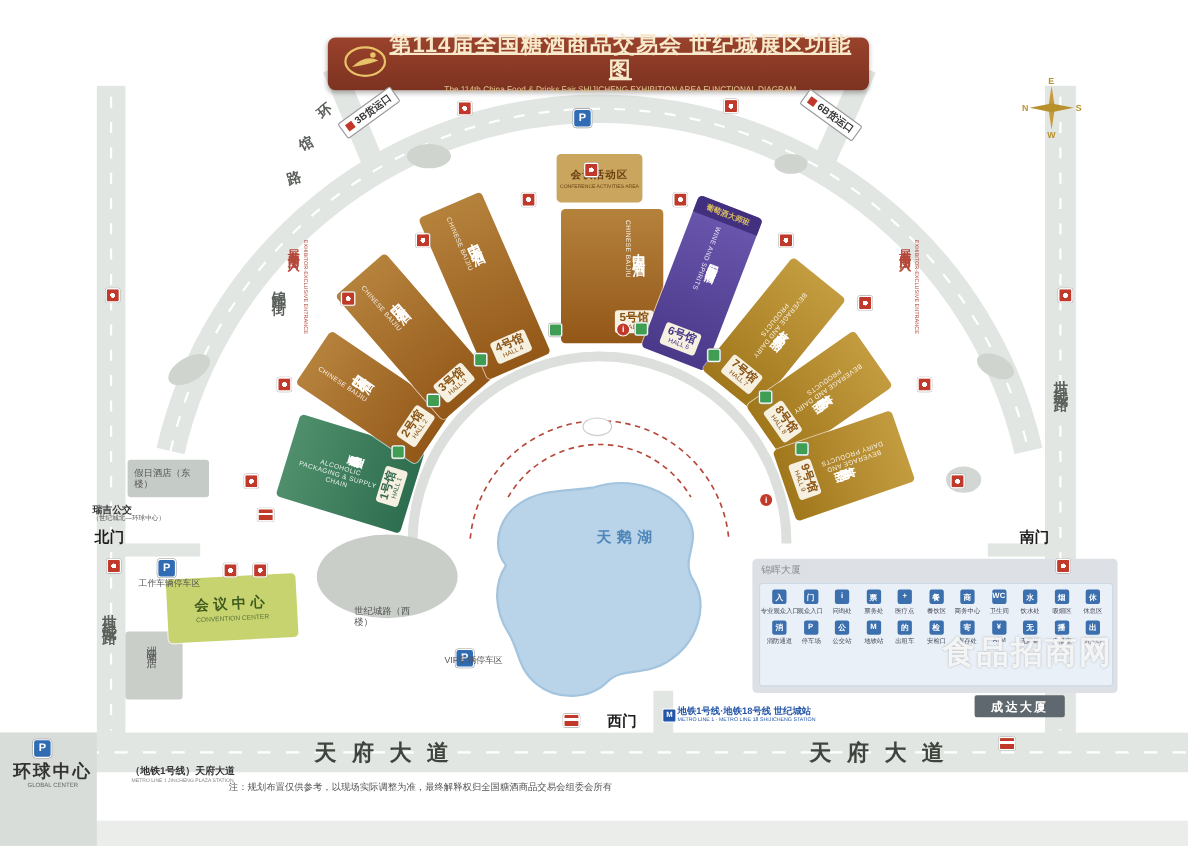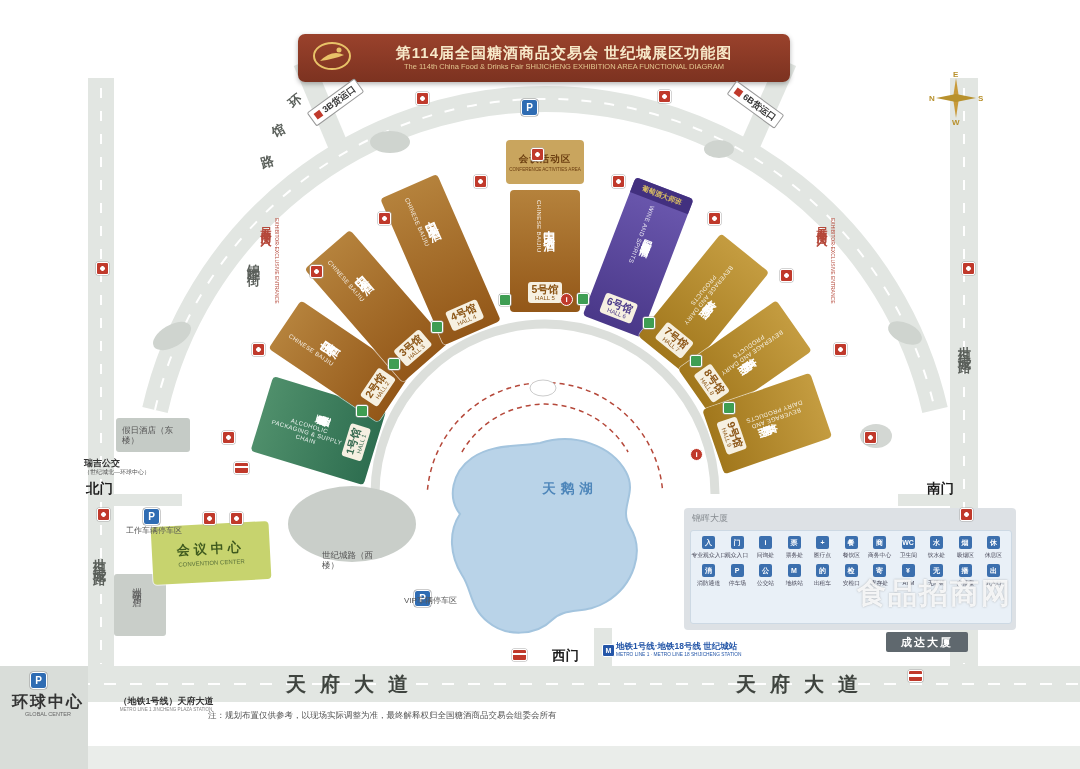--- a/index.html
+++ b/index.html
@@ -6,21 +6,21 @@
   .map{position:relative;width:1080px;height:769px;background:#fff;overflow:hidden;
        font-family:"Liberation Sans","DejaVu Sans",sans-serif;}
   .abs{position:absolute;}
   svg.bg{position:absolute;left:0;top:0;}
 
   
   .banner{position:absolute;left:298px;top:34px;width:492px;height:48px;
     background:linear-gradient(#9a422c,#7c3220);border-radius:7px;display:flex;align-items:center;
     padding:0 14px;box-sizing:border-box;box-shadow:0 2px 5px rgba(0,0,0,.3);}
   .banner-text{flex:1;text-align:center;line-height:1.15;}
-  .banner-cn{color:#f7e9c9;font-weight:bold;font-size:15px;letter-spacing:1px;display:block;}
+  .banner-cn{color:#f7e9c9;font-weight:bold;font-size:20px;letter-spacing:1px;display:block;text-decoration:underline;}
   .banner-en{color:#e3c68f;font-size:7.5px;display:block;margin-top:2px;}
 
   
   .hall{position:absolute;display:flex;flex-direction:column;align-items:center;border-radius:4px;
         box-shadow:0 0 0 1px rgba(255,255,255,.6);}
   .hall-theme{writing-mode:vertical-rl;text-orientation:mixed;margin-top:9px;line-height:1.15;text-align:center;}
   .hall-theme .cn{display:block;font-weight:bold;color:#fff;font-size:12px;letter-spacing:3px;}
   .hall-theme .en{display:block;font-size:6px;color:rgba(255,255,255,.88);letter-spacing:.4px;margin-top:1px;}
   .hall-sm .cn{font-size:10px;letter-spacing:2px;}
   .hall-xs .cn{font-size:9.5px;letter-spacing:1px;}
@@ -232,21 +232,21 @@
   <div class="hall" style="left:514px;top:158px;width:62px;height:160px;transform-origin:31px 342px;transform:rotate(-23.5deg);background:linear-gradient(180deg,#b5823c,#935718);">
     <div class="hall-theme">
       <span class="cn">中国名酒</span>
         <span class="en">CHINESE BAIJIU</span>
     </div>
     <div class="hall-badge">
       <span class="no">4号馆</span>
         <span class="hen">HALL 4</span>
     </div>
   </div>
-  <div class="hall" style="left:510px;top:190px;width:70px;height:122px;transform-origin:35px 310px;background:linear-gradient(180deg,#b5823c,#935718);">
+  <div class="hall" style="left:510px;top:190px;width:53px;height:122px;transform-origin:35px 310px;background:linear-gradient(180deg,#b5823c,#935718);padding-left:40px;">
     <div class="hall-theme">
       <span class="cn">中国名酒</span>
         <span class="en">CHINESE BAIJIU</span>
     </div>
     <div class="hall-badge">
       <span class="no">5号馆</span>
         <span class="hen">HALL 5</span>
     </div>
   </div>
   <div class="hall hall-xs" style="left:514px;top:166px;width:62px;height:148px;transform-origin:31px 334px;transform:rotate(21deg);background:linear-gradient(180deg,#6c59b0,#4a3889);">

